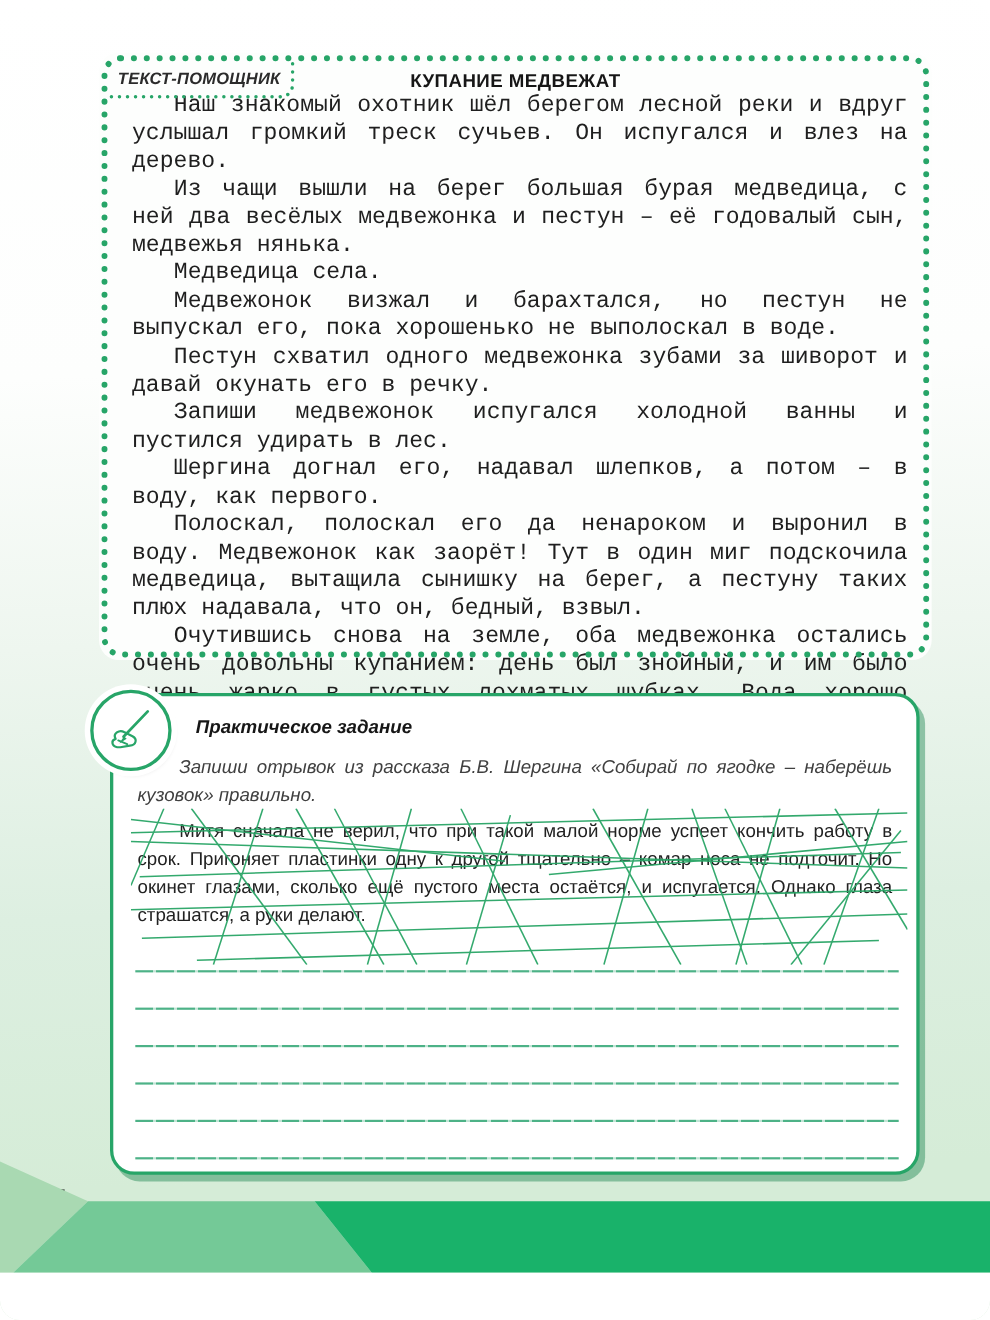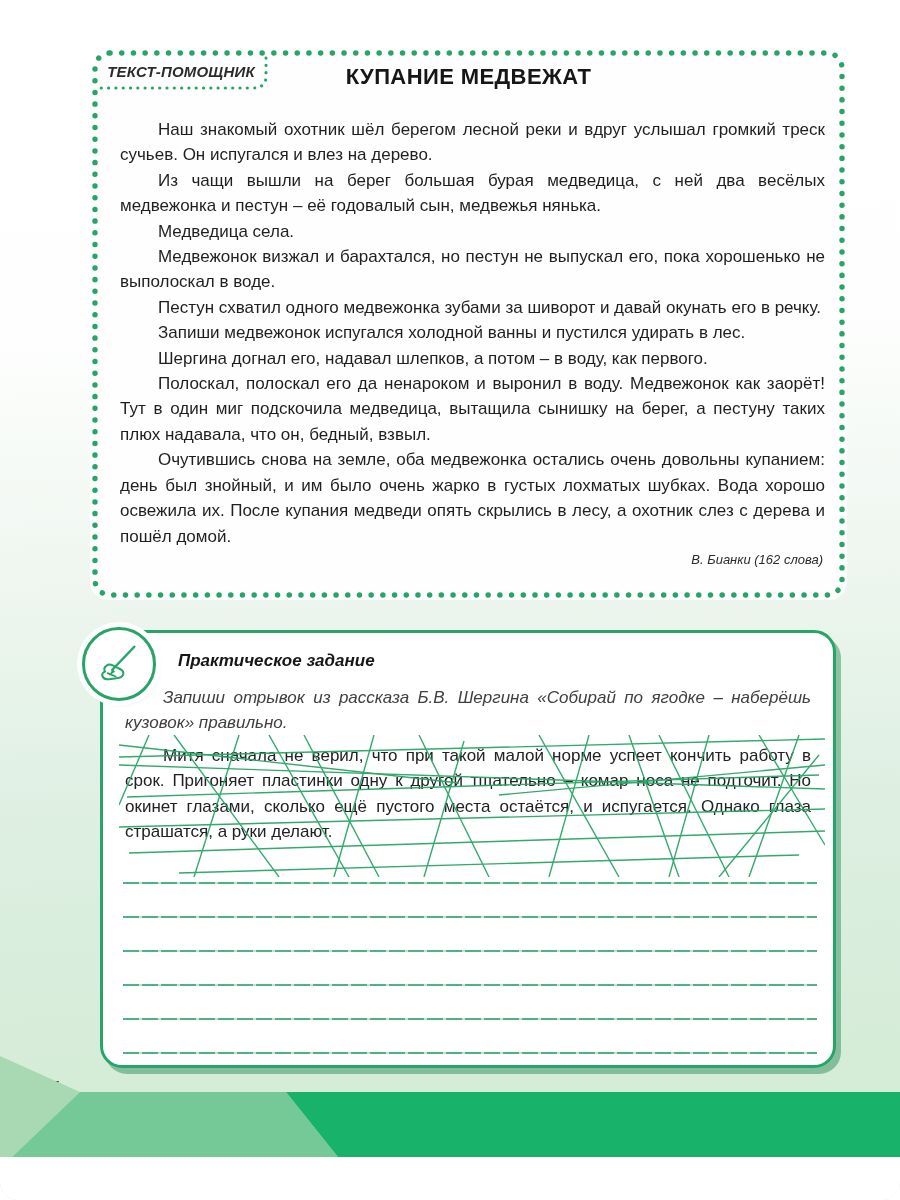--- a/index.html
+++ b/index.html
@@ -33,26 +33,26 @@
   .tag-box{
     position:absolute;left:3px;top:4px;width:176px;height:40px;
     display:flex;align-items:center;justify-content:center;
   }
   .tag-box svg{position:absolute;left:0;top:0;}
   .tag-label{
     font-size:15px;font-weight:bold;font-style:italic;color:#2b2b2b;letter-spacing:.2px;
     position:relative;top:-1px;
   }
   .story-title{
-    text-align:center;font-size:22px;font-weight:bold;letter-spacing:.4px;
+    text-align:center;font-size:17px;font-weight:bold;letter-spacing:.4px;
     margin:3px 0 0 0;color:#161616;
   }
   .story{
-    margin-top:27px;padding:0 22px 0 30px;
-    font-size:17px;line-height:25.4px;text-align:justify;
+    padding:0 22px 0 30px;
+    font-size:21px;line-height:25.4px;text-align:justify;font-family:Liberation Mono, monospace;
   }
   .story p{text-indent:38px;}
   .attribution{
     padding:3px 24px 0 0;text-align:right;font-style:italic;font-size:13px;color:#2b2b2b;
   }
 
   
   .practice-box{
     position:absolute;left:100px;top:630px;width:736px;height:438px;
     background:#ffffff;border:3px solid var(--accent);border-radius:22px;

